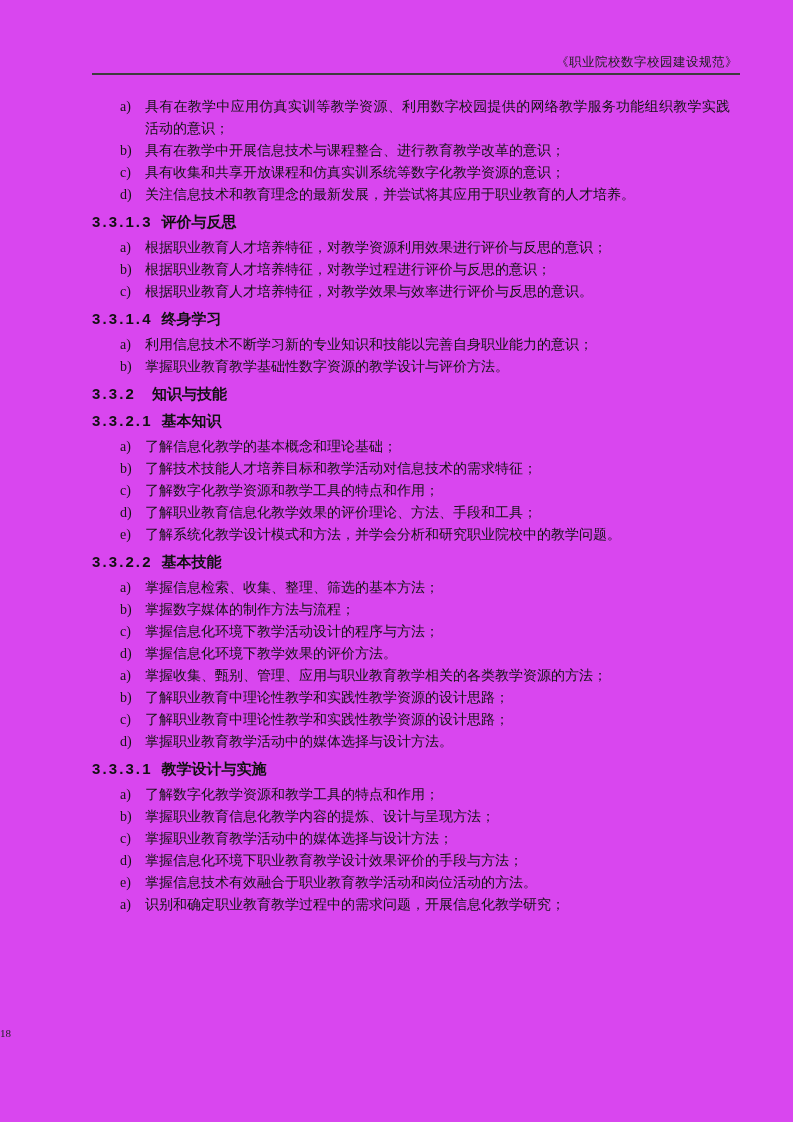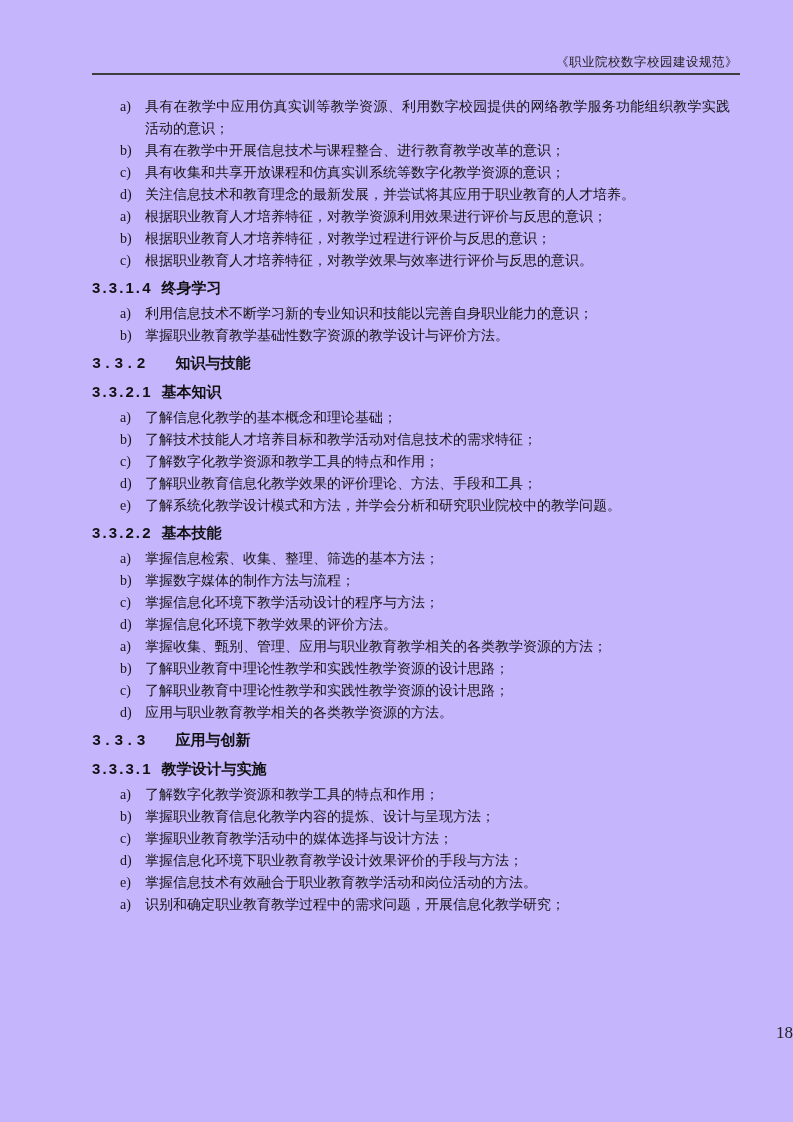--- a/index.html
+++ b/index.html
@@ -1,20 +1,20 @@
 <!DOCTYPE html>
 <html lang="zh"><head>
 <meta charset="utf-8">
 <style>
   html, body { margin:0; padding:0; background:#fff; }
   .page {
     position: relative;
     width: 793px;
     height: 1122px;
-    background: #c4b5fd;
+    background: #d946ef;
     overflow: hidden;
     color: #141414;
     font-family: "Liberation Serif", "DejaVu Serif", serif;
   }
   
   .header {
     margin: 0 53px 0 92px;
     padding: 52px 2px 3px 0;
     text-align: right;
     border-bottom: 2px solid #3d3d3d;
@@ -38,21 +38,21 @@
     line-height: 22px;
     margin: 5px 0 4px;
     color: #111;
     white-space: nowrap;
   }
   .heading .hnum {
     letter-spacing: 0.14em;
     margin-right: 9px;
     font-weight: 600;
   }
-  .heading.lvl3 .hnum { margin-right: 28px; font-family: Liberation Mono, monospace; }
+  .heading.lvl3 .hnum { margin-right: 16px; }
   .list { margin: 0; }
   .list-item {
     position: relative;
     padding-left: 53px;
     line-height: 22px;
   }
   .list-item .marker {
     position: absolute;
     left: 28px;
     top: 0;
@@ -62,22 +62,22 @@
     display: block;
     text-align: justify;
     text-justify: inter-character;
   }
   
   .footer {
     position: absolute;
     top: 1024px;
     left: 0;
     width: 100%;
-    text-align: right;
-    font-size: 17px;
+    text-align: left;
+    font-size: 11px;
     line-height: 18px;
     color: #222;
   }
 </style>
 </head>
 <body>
 
 <div class="page">
   <div class="header">
     <span class="running-title">《职业院校数字校园建设规范》</span>
@@ -95,20 +95,21 @@
         </div>
         <div class="list-item">
           <span class="marker">c)</span>
           <span class="itext">具有收集和共享开放课程和仿真实训系统等数字化教学资源的意识；</span>
         </div>
         <div class="list-item">
           <span class="marker">d)</span>
           <span class="itext">关注信息技术和教育理念的最新发展，并尝试将其应用于职业教育的人才培养。</span>
         </div>
       </div>
+      <div class="heading"><span class="hnum">3.3.1.3</span><span class="htitle">评价与反思</span></div>
       <div class="list">
         <div class="list-item">
           <span class="marker">a)</span>
           <span class="itext">根据职业教育人才培养特征，对教学资源利用效果进行评价与反思的意识；</span>
         </div>
         <div class="list-item">
           <span class="marker">b)</span>
           <span class="itext">根据职业教育人才培养特征，对教学过程进行评价与反思的意识；</span>
         </div>
         <div class="list-item">
@@ -178,24 +179,23 @@
         <div class="list-item">
           <span class="marker">b)</span>
           <span class="itext">了解职业教育中理论性教学和实践性教学资源的设计思路；</span>
         </div>
         <div class="list-item">
           <span class="marker">c)</span>
           <span class="itext">了解职业教育中理论性教学和实践性教学资源的设计思路；</span>
         </div>
         <div class="list-item">
           <span class="marker">d)</span>
-          <span class="itext">应用与职业教育教学相关的各类教学资源的方法。</span>
-        </div>
-      </div>
-      <div class="heading lvl3"><span class="hnum">3.3.3</span><span class="htitle">应用与创新</span></div>
+          <span class="itext">掌握职业教育教学活动中的媒体选择与设计方法。</span>
+        </div>
+      </div>
       <div class="heading"><span class="hnum">3.3.3.1</span><span class="htitle">教学设计与实施</span></div>
       <div class="list">
         <div class="list-item">
           <span class="marker">a)</span>
           <span class="itext">了解数字化教学资源和教学工具的特点和作用；</span>
         </div>
         <div class="list-item">
           <span class="marker">b)</span>
           <span class="itext">掌握职业教育信息化教学内容的提炼、设计与呈现方法；</span>
         </div>

